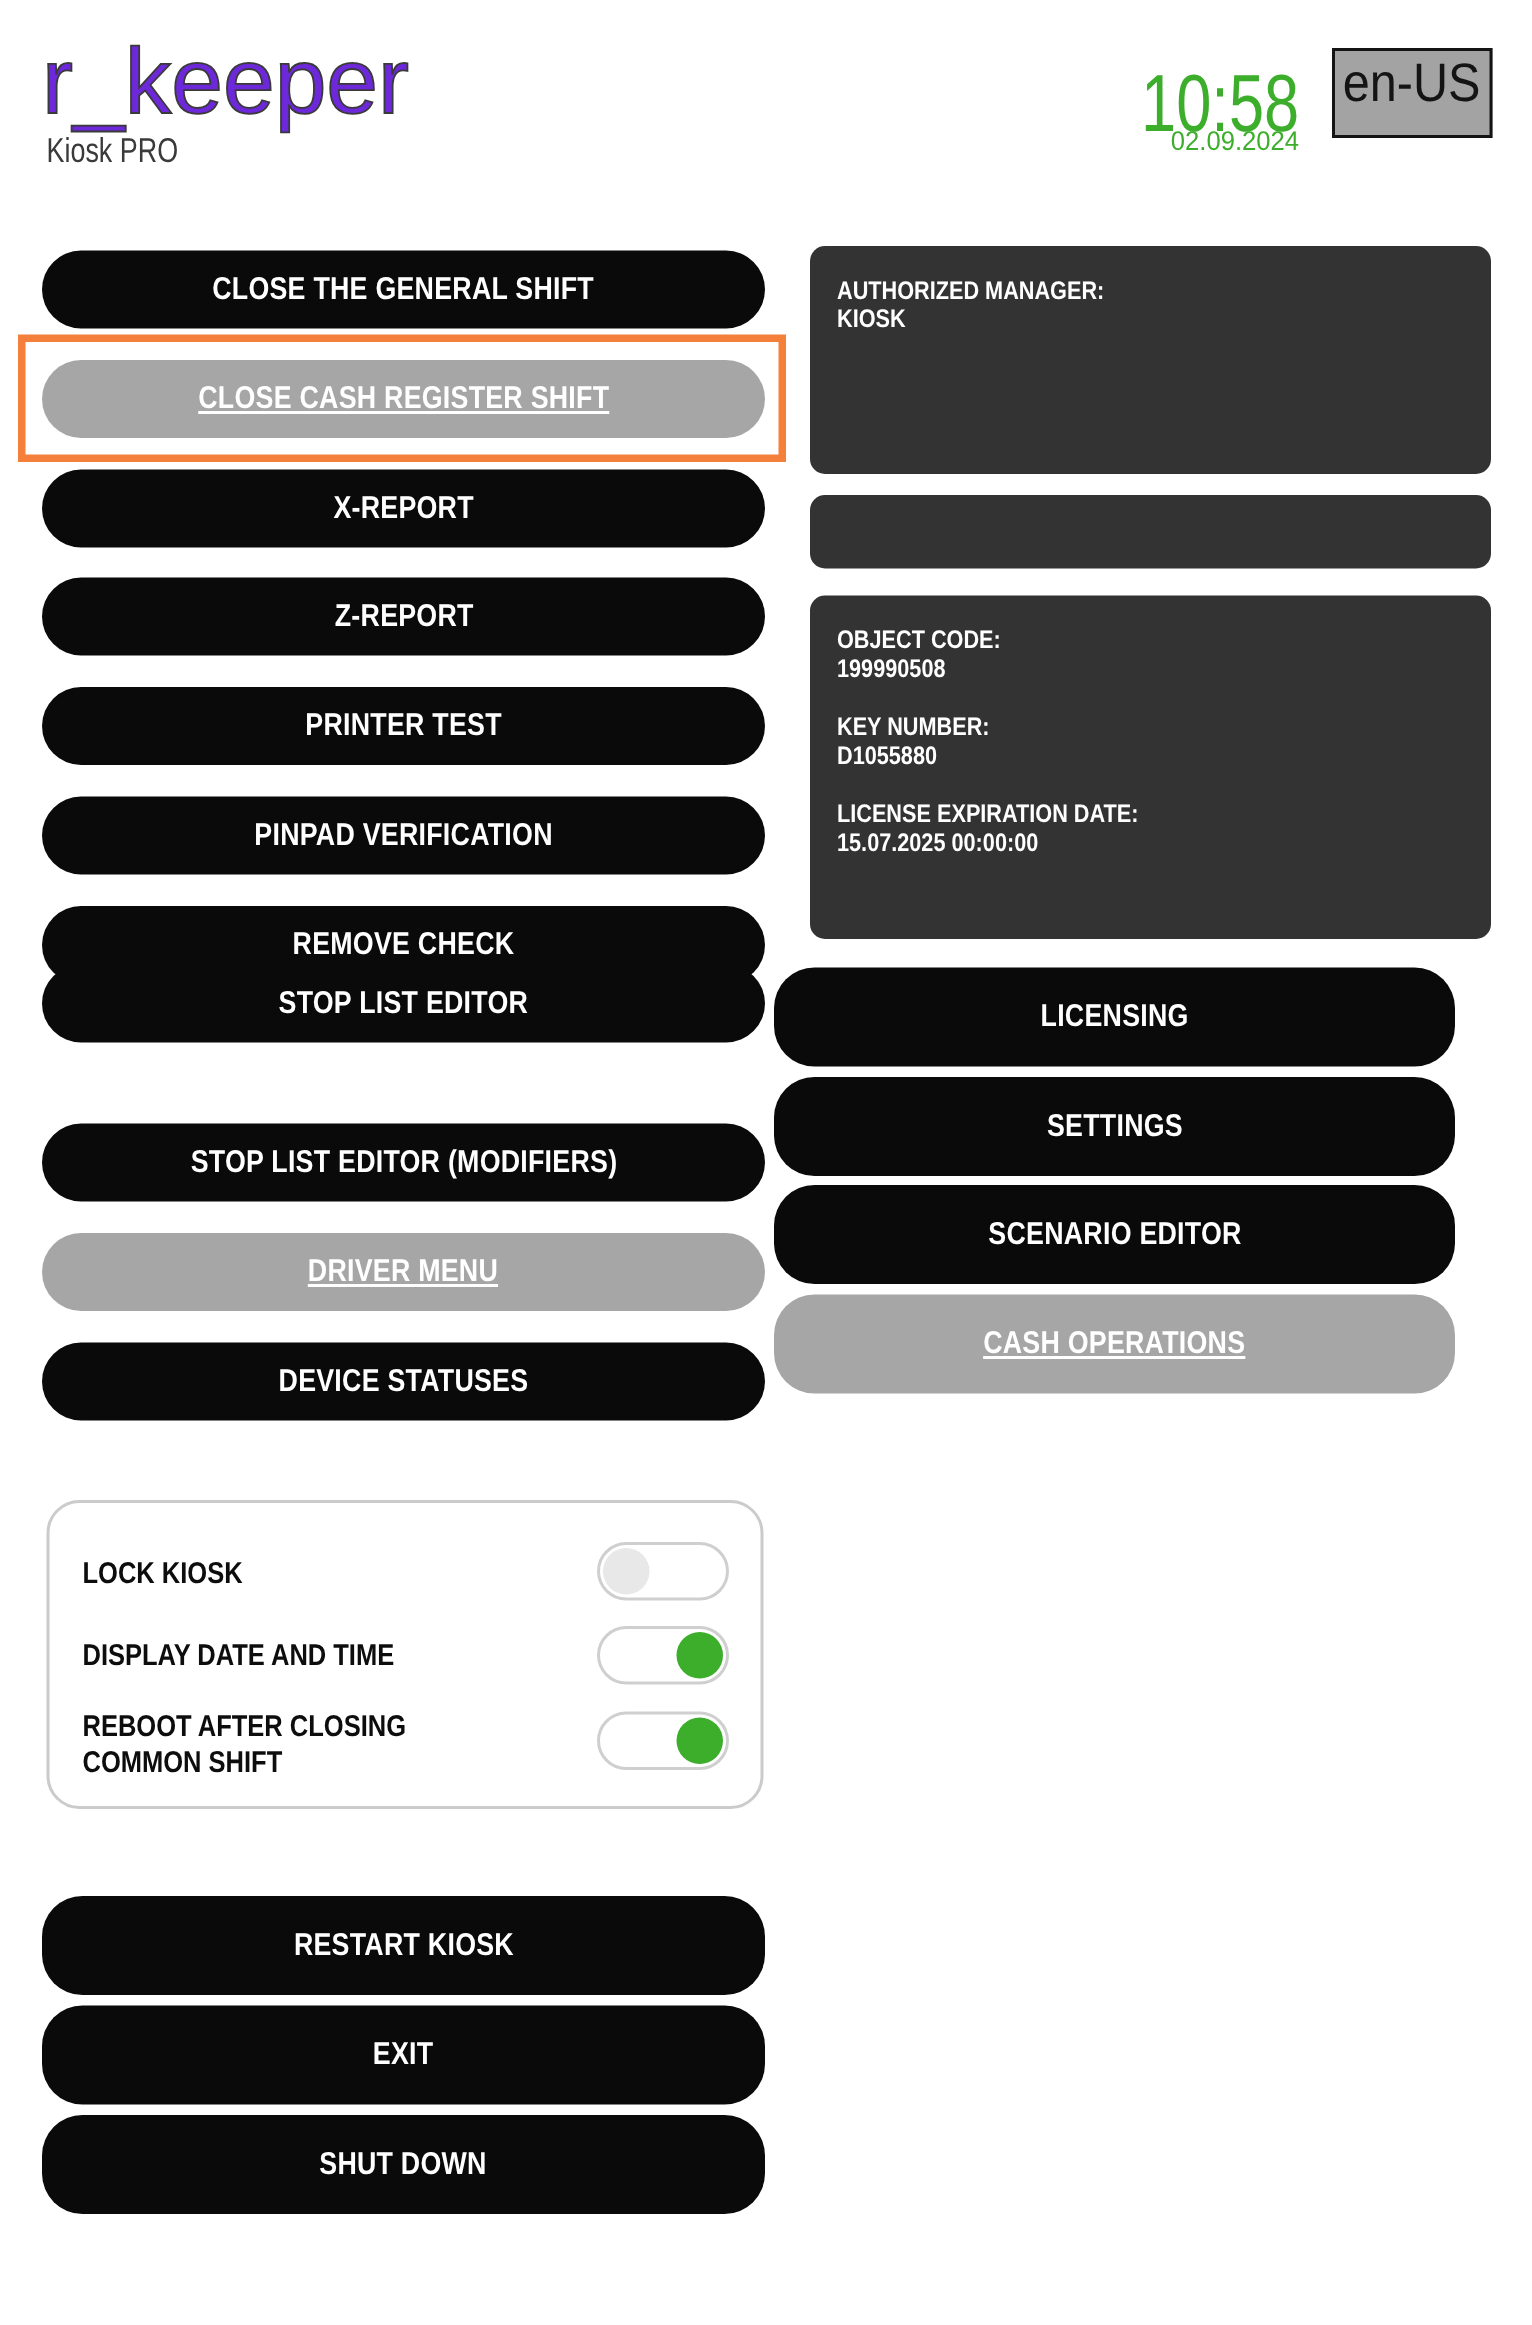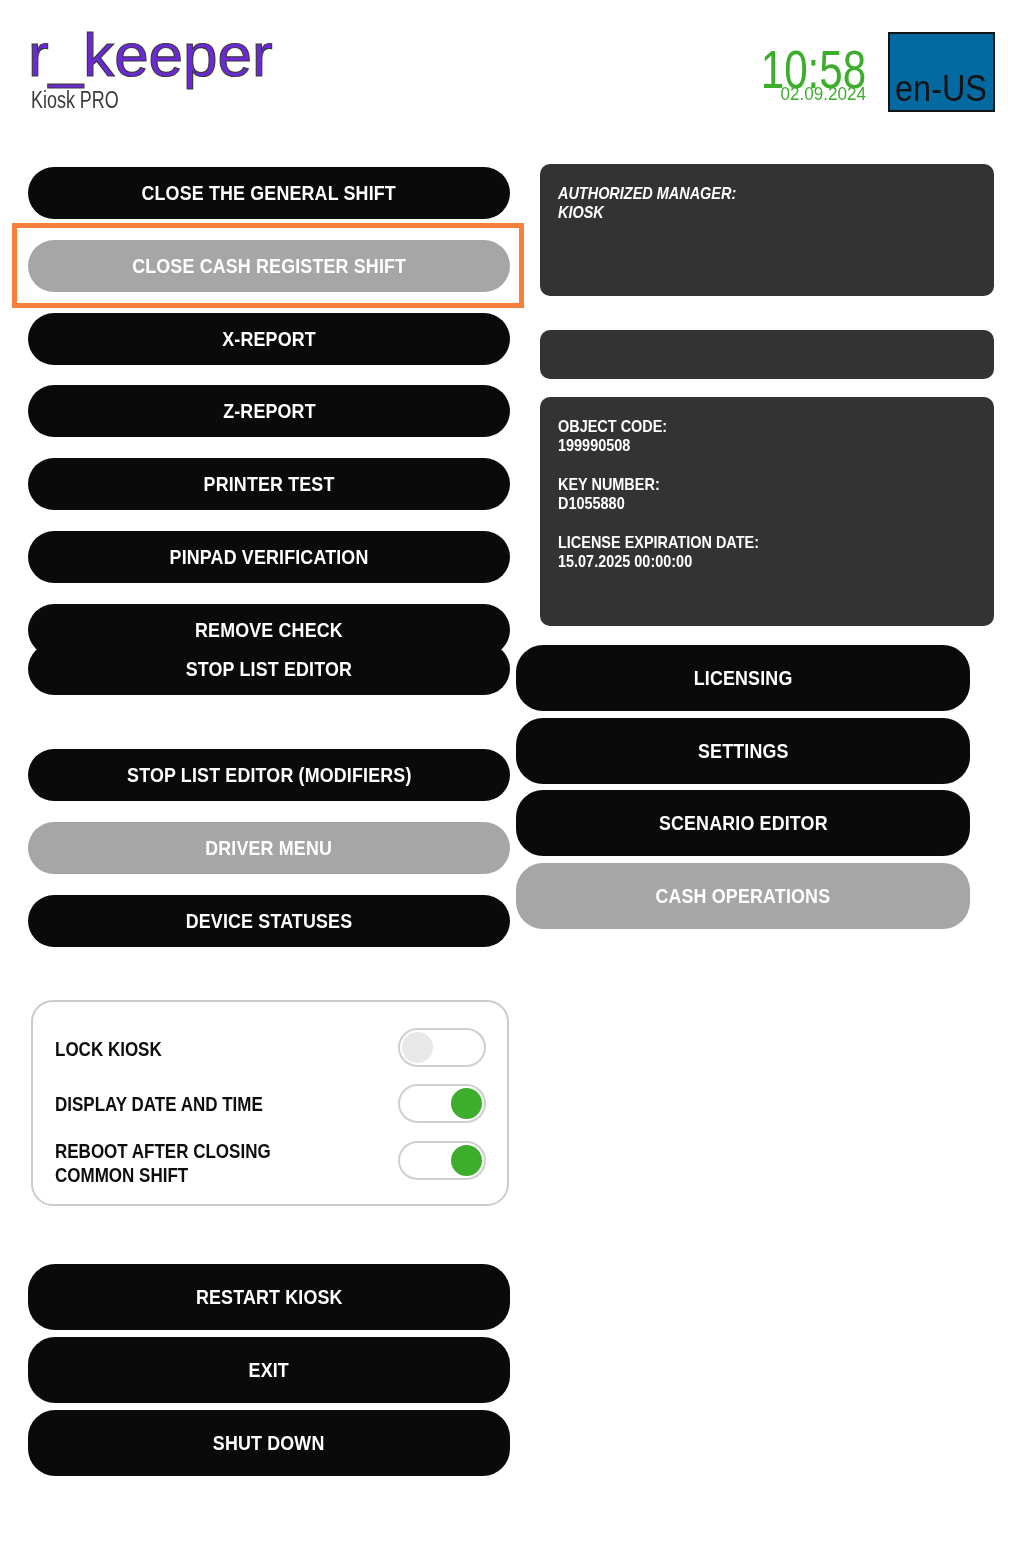--- a/index.html
+++ b/index.html
@@ -19,57 +19,57 @@
   }
   .time {
     position:absolute; right:155px; top:42px; font-size:54px; line-height:54px;
     color:#3CAE2B; transform:scaleX(.78); transform-origin:100% 50%; white-space:nowrap;
   }
   .date {
     position:absolute; right:155px; top:85px; font-size:18px; line-height:18px;
     color:#3CAE2B; transform:scaleX(.95); transform-origin:100% 50%; white-space:nowrap;
   }
   .lang {
-    position:absolute; left:888px; top:32px; width:107px; height:80px;
-    border:2px solid #141414; box-sizing:border-box; background:#0369a1;
-    display:flex; align-items:flex-end; justify-content:center; cursor:pointer;
+    position:absolute; left:888px; top:32px; width:107px; height:60px;
+    border:2px solid #141414; box-sizing:border-box; background:#a3a3a3;
+    display:flex; align-items:flex-start; justify-content:center; cursor:pointer;
   }
   .lang .lbl { font-size:36px; color:#141414; transform:scaleX(.9); white-space:nowrap; }
 
   
   .pill {
     position:absolute; left:28px; width:482px; height:52px; border-radius:26px;
     background:#0a0a0a; color:#ffffff; display:flex; align-items:center;
     justify-content:center; cursor:pointer;text-align:right;
   }
   .pill .lbl {
     font-weight:700; font-size:21px; letter-spacing:.2px; white-space:nowrap;
     transform:scaleX(.85); transform-origin:50% 50%;
   }
-  .pill.disabled { background:#a6a6a6; }
+  .pill.disabled { background:#a6a6a6;text-decoration:underline; }
   .rpill { left:516px; width:454px; height:66px; border-radius:27px; }
   .bpill { height:66px; border-radius:27px; }
 
   
   .hl {
     position:absolute; left:12px; top:223px; width:512px; height:85px;
     border:5px solid #F4803C; box-sizing:border-box; background:transparent;
   }
 
   
   .panel {
     position:absolute; left:540px; width:454px; background:#333333;
     border-radius:10px; box-sizing:border-box; color:#ffffff; padding:20px 18px 0 18px;
   }
   .panel .blk { margin-bottom:20px; }
   .pline {
     font-weight:700; font-size:17px; line-height:19px; white-space:nowrap;
     transform:scaleX(.85); transform-origin:0 50%;
   }
-  #panel-manager { top:164px; height:132px;font-style:italic; }
+  #panel-manager { top:164px; height:152px; }
   #panel-empty   { top:330px; height:49px; padding:0; }
   #panel-license { top:397px; height:229px; }
 
   
   .card {
     position:absolute; left:31px; top:1000px; width:478px; height:206px;
     border:2px solid #cbcbcb; border-radius:22px; box-sizing:border-box; background:#fff;
   }
   .tlabel {
     position:absolute; left:55px; font-weight:700; font-size:20px; line-height:24px;

